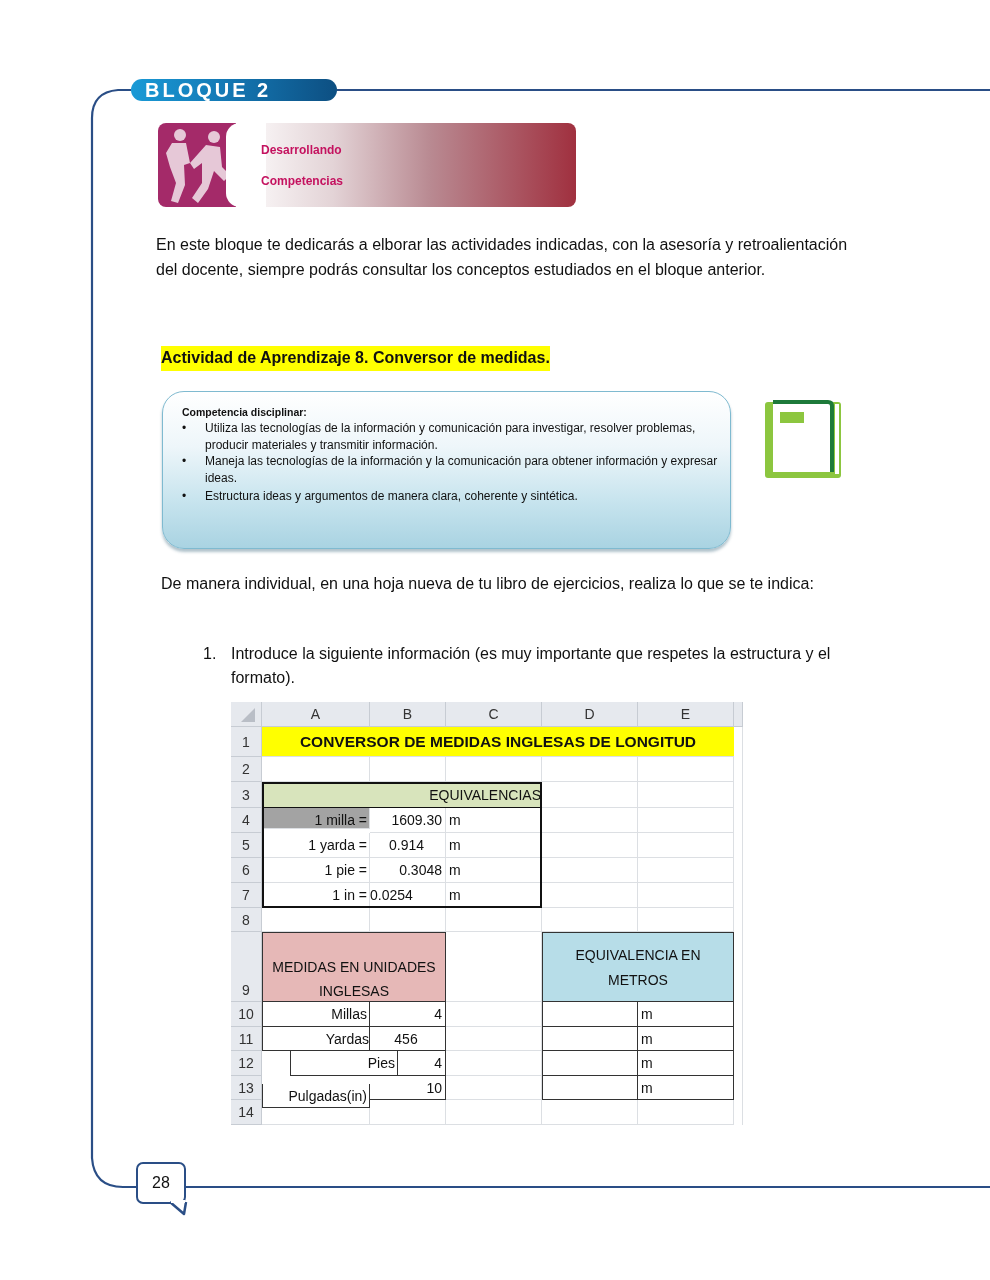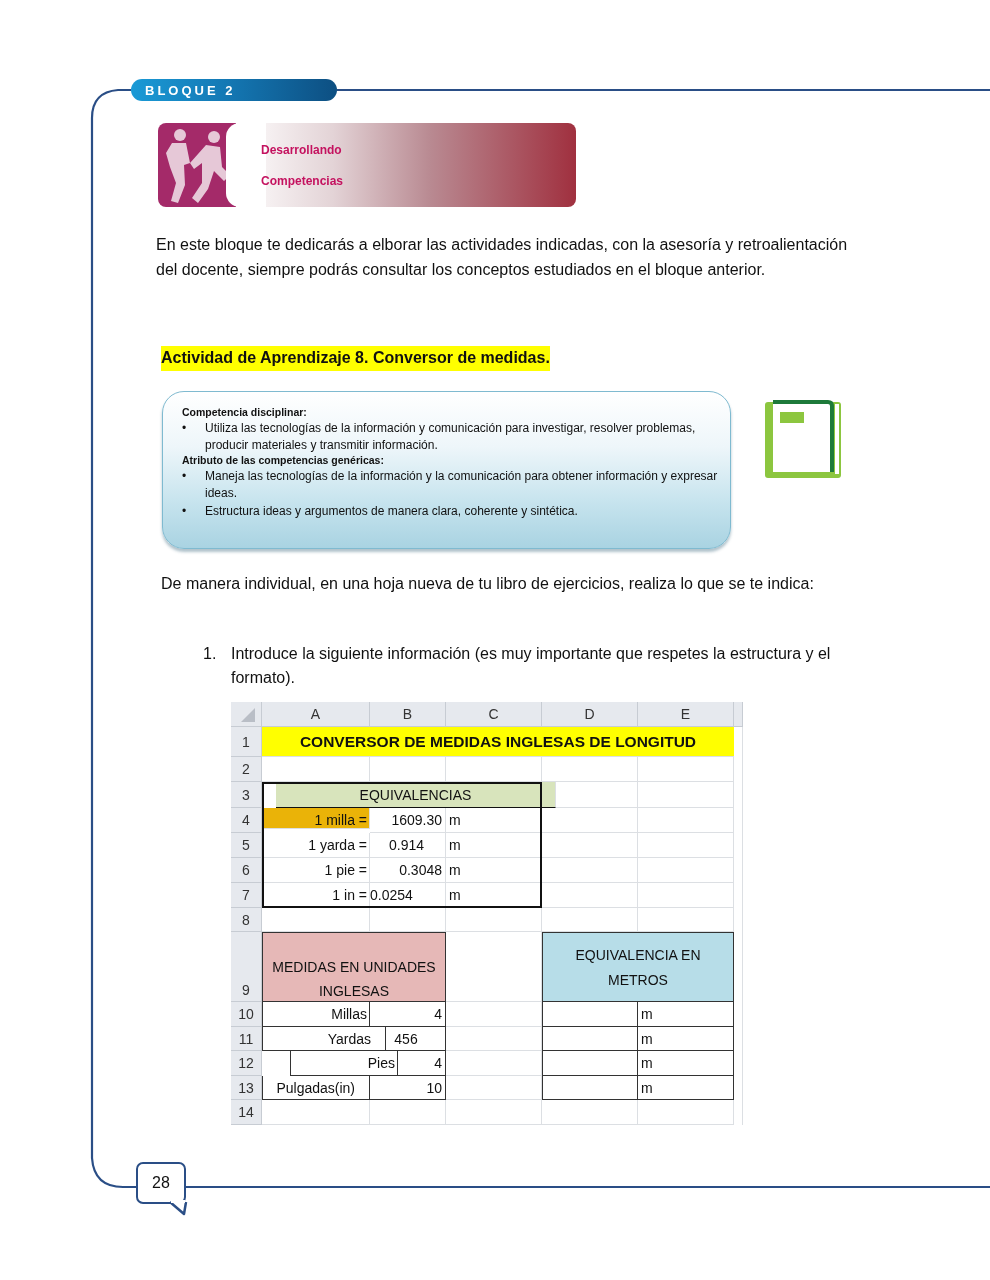--- a/index.html
+++ b/index.html
@@ -1,21 +1,21 @@
 <!DOCTYPE html>
 <html><head>
 <meta charset="utf-8">
 <style>
   html, body { margin:0; padding:0; }
   body { width:990px; height:1280px; background:#ffffff; position:relative; overflow:hidden;
          font-family:"Liberation Sans", sans-serif; color:#111; }
   .frame-svg { position:absolute; left:0; top:0; }
   .bloque-tab { position:absolute; left:131px; top:79px; width:206px; height:22px; border-radius:11px;
     background:linear-gradient(90deg,#1a9ad6 0%,#1479b5 45%,#0d4f82 100%);
-    color:#fff; font-weight:bold; font-size:13px; letter-spacing:3px; line-height:23px; padding-left:14px; box-sizing:border-box; }
+    color:#fff; font-weight:bold; font-size:20px; letter-spacing:3px; line-height:23px; padding-left:14px; box-sizing:border-box; }
   .banner { position:absolute; left:158px; top:123px; width:418px; height:84px; border-radius:8px;
     background:linear-gradient(90deg,#ffffff 0%,#ffffff 18%,#e3d3d6 42%,#b98a92 65%,#a0303f 100%); overflow:hidden; }
   .banner-img { position:absolute; left:0; top:0; width:78px; height:84px; background:#a42a69; }
   .banner-white-notch { position:absolute; left:68px; top:0; width:40px; height:84px; background:#fff; border-radius:14px 0 0 14px; }
   .banner-title { position:absolute; left:103px; top:12px; color:#c4125f; font-weight:bold; font-size:12px; line-height:31px; }
   .intro { position:absolute; left:156px; top:233px; width:700px; font-size:16px; line-height:24.5px; font-family:"Liberation Sans", sans-serif; }
   .activity { position:absolute; left:161px; top:346px; font-size:16px; font-weight:bold; background:#ffff00; padding:1px 0 2px 0; line-height:22px; }
   .comp-box { position:absolute; left:162px; top:391px; width:569px; height:158px; border-radius:22px;
     border:1.5px solid #7fbad0; box-shadow:0 3px 3px rgba(80,120,140,0.45);
     background:linear-gradient(180deg,#ffffff 0%,#eef6fa 35%,#c7e4ee 70%,#a9d3e2 100%); box-sizing:border-box; }
@@ -68,21 +68,20 @@
 
 <div class="activity">Actividad de Aprendizaje 8. Conversor de medidas.</div>
 
 <div class="comp-box">
   <div class="comp-inner">
     <div class="comp-head">Competencia disciplinar:</div>
     <div class="comp-item">
       <span class="bullet">•</span>
       <span>Utiliza las tecnologías de la información y comunicación para investigar, resolver problemas, producir materiales y transmitir información.</span>
     </div>
-    <div class="comp-head">Atributo de las competencias genéricas:</div>
     <div class="comp-item">
       <span class="bullet">•</span>
       <span>Maneja las tecnologías de la información y la comunicación para obtener información y expresar ideas.</span>
     </div>
     <div class="comp-item" style="margin-top:2px">
       <span class="bullet">•</span>
       <span>Estructura ideas y argumentos de manera clara, coherente y sintética.</span>
     </div>
   </div>
 </div>
@@ -166,23 +165,23 @@
   <div class="cell" style="left:139px;top:398px;width:76px;height:25px;"></div>
   <div class="cell" style="left:215px;top:398px;width:96px;height:25px;"></div>
   <div class="cell" style="left:311px;top:398px;width:96px;height:25px;"></div>
   <div class="cell" style="left:407px;top:398px;width:96px;height:25px;"></div>
 
   <div class="cell" style="left:503px;top:25px;width:9px;height:398px;border-bottom:none;"></div>
 
   <div class="cell" style="left:31px;top:25px;width:472px;height:30px;background:#ffff00;text-align:center;line-height:30px;font-weight:bold;font-size:15.5px;border-right:none;">CONVERSOR DE MEDIDAS INGLESAS DE LONGITUD</div>
 
   <div style="position:absolute;left:31px;top:80px;width:280px;height:126px;border:2px solid #111;box-sizing:border-box;z-index:2;"></div>
-  <div class="cell" style="left:45px;top:80px;width:280px;height:26px;background:#d8e4bc;text-align:center;line-height:26px;border-bottom:1.5px solid #111;">EQUIVALENCIAS</div>
-
-  <div class="cell" style="left:31px;top:106px;width:108px;height:21px;text-align:right;padding-right:2px;line-height:25px;background:#eab308;">1 milla =</div>
+  <div class="cell" style="left:31px;top:80px;width:280px;height:26px;background:#d8e4bc;text-align:right;line-height:26px;border-bottom:1.5px solid #111;">EQUIVALENCIAS</div>
+
+  <div class="cell" style="left:31px;top:106px;width:108px;height:21px;text-align:right;padding-right:2px;line-height:25px;background:#a3a3a3;">1 milla =</div>
   <div class="cell" style="left:139px;top:106px;width:76px;height:25px;text-align:right;padding-right:3px;line-height:25px;background:#fff;">1609.30</div>
   <div class="cell" style="left:215px;top:106px;width:96px;height:25px;padding-left:3px;line-height:25px;background:#fff;">m</div>
 
   <div class="cell" style="left:31px;top:131px;width:108px;height:25px;text-align:right;padding-right:2px;line-height:25px;background:#fff;">1 yarda =</div>
   <div class="cell" style="left:139px;top:131px;width:76px;height:25px;text-align:right;padding-right:21px;line-height:25px;background:#fff;">0.914</div>
   <div class="cell" style="left:215px;top:131px;width:96px;height:25px;padding-left:3px;line-height:25px;background:#fff;">m</div>
 
   <div class="cell" style="left:31px;top:156px;width:108px;height:25px;text-align:right;padding-right:2px;line-height:25px;background:#fff;">1 pie =</div>
   <div class="cell" style="left:139px;top:156px;width:76px;height:25px;text-align:right;padding-right:3px;line-height:25px;background:#fff;">0.3048</div>
   <div class="cell" style="left:215px;top:156px;width:96px;height:25px;padding-left:3px;line-height:25px;background:#fff;">m</div>
@@ -199,31 +198,31 @@
   <div class="cell" style="left:311px;top:230px;width:192px;height:70px;background:#b7dde8;text-align:center;line-height:25px;padding-top:10px;border:1px solid #333;white-space:normal;">
     <div>EQUIVALENCIA EN</div>
     <div>METROS</div>
   </div>
 
   <div class="cell" style="left:31px;top:300px;width:108px;height:25px;text-align:right;padding-right:2px;line-height:25px;border:1px solid #333;border-top:none;">Millas</div>
   <div class="cell" style="left:139px;top:300px;width:76px;height:25px;text-align:right;padding-right:3px;line-height:25px;border:1px solid #333;border-top:none;border-left:none;">4</div>
   <div class="cell" style="left:311px;top:300px;width:96px;height:25px;line-height:25px;border:1px solid #333;border-top:none;"></div>
   <div class="cell" style="left:407px;top:300px;width:96px;height:25px;padding-left:3px;line-height:25px;border:1px solid #333;border-top:none;border-left:none;">m</div>
 
-  <div class="cell" style="left:31px;top:325px;width:124px;height:24px;text-align:right;padding-right:14px;line-height:24px;border:1px solid #333;border-top:none;">Yardas</div>
+  <div class="cell" style="left:31px;top:325px;width:108px;height:24px;text-align:right;padding-right:0;line-height:24px;border:1px solid #333;border-top:none;">Yardas</div>
   <div class="cell" style="left:139px;top:325px;width:76px;height:24px;text-align:center;padding-right:3px;line-height:24px;border:1px solid #333;border-top:none;border-left:none;">456</div>
   <div class="cell" style="left:311px;top:325px;width:96px;height:24px;line-height:24px;border:1px solid #333;border-top:none;"></div>
   <div class="cell" style="left:407px;top:325px;width:96px;height:24px;padding-left:3px;line-height:24px;border:1px solid #333;border-top:none;border-left:none;">m</div>
 
   <div class="cell" style="left:31px;top:349px;width:108px;height:25px;text-align:right;padding-right:2px;line-height:25px;border:1px solid #333;border-top:none;margin-left:28px;">Pies</div>
   <div class="cell" style="left:139px;top:349px;width:76px;height:25px;text-align:right;padding-right:3px;line-height:25px;border:1px solid #333;border-top:none;border-left:none;">4</div>
   <div class="cell" style="left:311px;top:349px;width:96px;height:25px;line-height:25px;border:1px solid #333;border-top:none;"></div>
   <div class="cell" style="left:407px;top:349px;width:96px;height:25px;padding-left:3px;line-height:25px;border:1px solid #333;border-top:none;border-left:none;">m</div>
 
-  <div class="cell" style="left:31px;top:374px;width:108px;height:24px;text-align:right;padding-right:14px;line-height:24px;border:1px solid #333;border-top:none;">Pulgadas(in)</div>
+  <div class="cell" style="left:31px;top:382px;width:108px;height:24px;text-align:right;padding-right:2px;line-height:24px;border:1px solid #333;border-top:none;">Pulgadas(in)</div>
   <div class="cell" style="left:139px;top:374px;width:76px;height:24px;text-align:right;padding-right:3px;line-height:24px;border:1px solid #333;border-top:none;border-left:none;">10</div>
   <div class="cell" style="left:311px;top:374px;width:96px;height:24px;line-height:24px;border:1px solid #333;border-top:none;"></div>
   <div class="cell" style="left:407px;top:374px;width:96px;height:24px;padding-left:3px;line-height:24px;border:1px solid #333;border-top:none;border-left:none;">m</div>
 </div>
 
 <div class="page-num">28</div>
 <svg style="position:absolute;left:168px;top:1200px;" width="24" height="22">
   <path d="M2 2 L16 14 L18 2" fill="#fff" stroke="#2a4e86" stroke-width="2.5" stroke-linejoin="round"></path>
   <rect x="3" y="0" width="14" height="3" fill="#fff"></rect>
 </svg>

